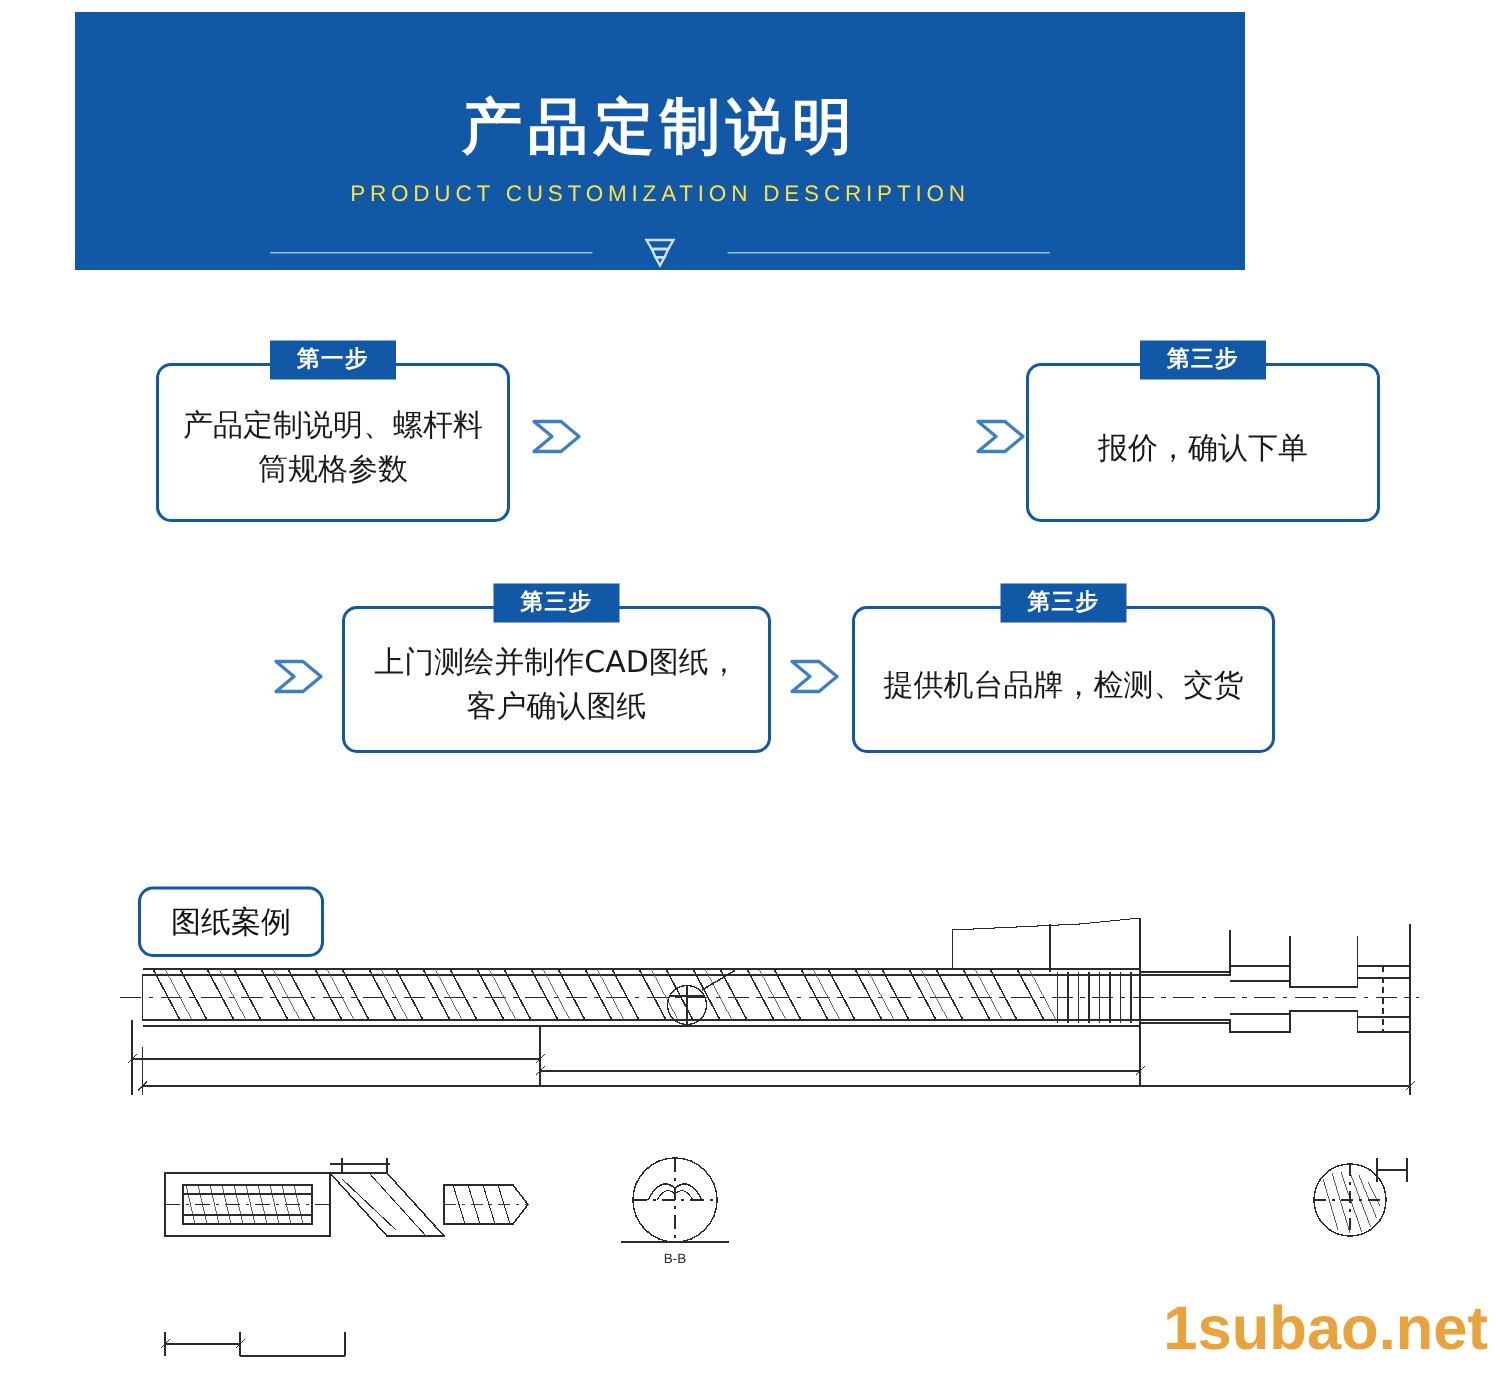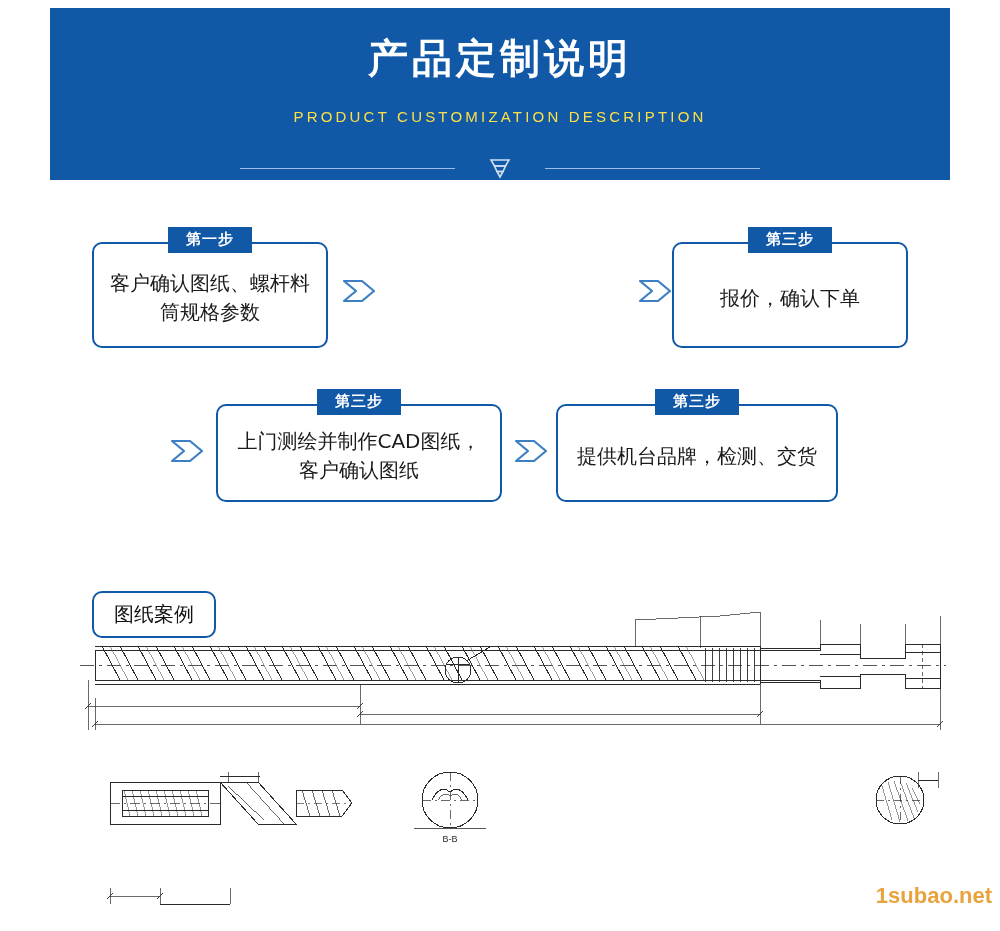--- a/index.html
+++ b/index.html
@@ -13,27 +13,27 @@
     position: relative;
     font-family: "Liberation Sans", "DejaVu Sans", sans-serif;
     overflow: hidden;
   }
 
   
   .banner {
     position: absolute;
     left: 50px;
     top: 8px;
-    width: 900px;
+    width: 780px;
     height: 172px;
     background: #1158a6;
     display: flex;
     flex-direction: column;
     align-items: center;
-    justify-content: space-between;
+    justify-content: flex-end;
   }
   .banner-title {
     margin-top: 28px;
     color: #ffffff;
     font-size: 40px;
     font-weight: bold;
     letter-spacing: 4px;
     line-height: 1.1;
     font-family: "DejaVu Sans", "Liberation Sans", sans-serif;
   }
@@ -63,21 +63,21 @@
     left: 50%;
     top: 0;
     transform: translateX(-50%);
     width: 44px;
     height: 24px;
   }
 
   
   .flow {
     position: absolute;
-    left: 0;
+    left: 12px;
     top: 196px;
     width: 892px;
     height: 330px;
     text-decoration: underline;
   }
   .step {
     position: absolute;
     border: 2px solid #1158a6;
     border-radius: 10px;
     background: #ffffff;
@@ -139,21 +139,21 @@
     left: 60px;
     top: 602px;
     width: 890px;
     height: 310px;
     text-align: right;
   }
   .watermark {
     position: absolute;
     right: 8px;
     bottom: 22px;
-    font-size: 22px;
+    font-size: 41px;
     font-weight: bold;
     color: #e8a33d;
     letter-spacing: 0px;
     font-family: "Liberation Sans", sans-serif;
     text-shadow: 0 0 2px rgba(255,255,255,0.9);
   }
 </style>
 </head>
 <body>
 
@@ -172,21 +172,21 @@
         </g>
       </svg>
     </div>
   </div>
 </div>
 
 <div class="flow">
 
   <div class="step" style="left:92px; top:46px; width:236px; height:106px;">
     <div class="step-label">第一步</div>
-    <div class="step-text">客户确认图纸、螺杆料筒规格参数</div>
+    <div class="step-text">产品定制说明、螺杆料筒规格参数</div>
   </div>
 
   <div class="arrow" style="left:340px; top:78px;">
     <svg width="40" height="34" viewBox="0 0 40 34" xmlns="http://www.w3.org/2000/svg">
       <path d="M4 7 L22 7 L34 17 L22 27 L4 27 L16 17 Z" fill="none" stroke="#3c7fc4" stroke-width="2.2" stroke-linejoin="round"></path>
     </svg>
   </div>
 
 
   <div class="arrow" style="left:636px; top:78px;">

